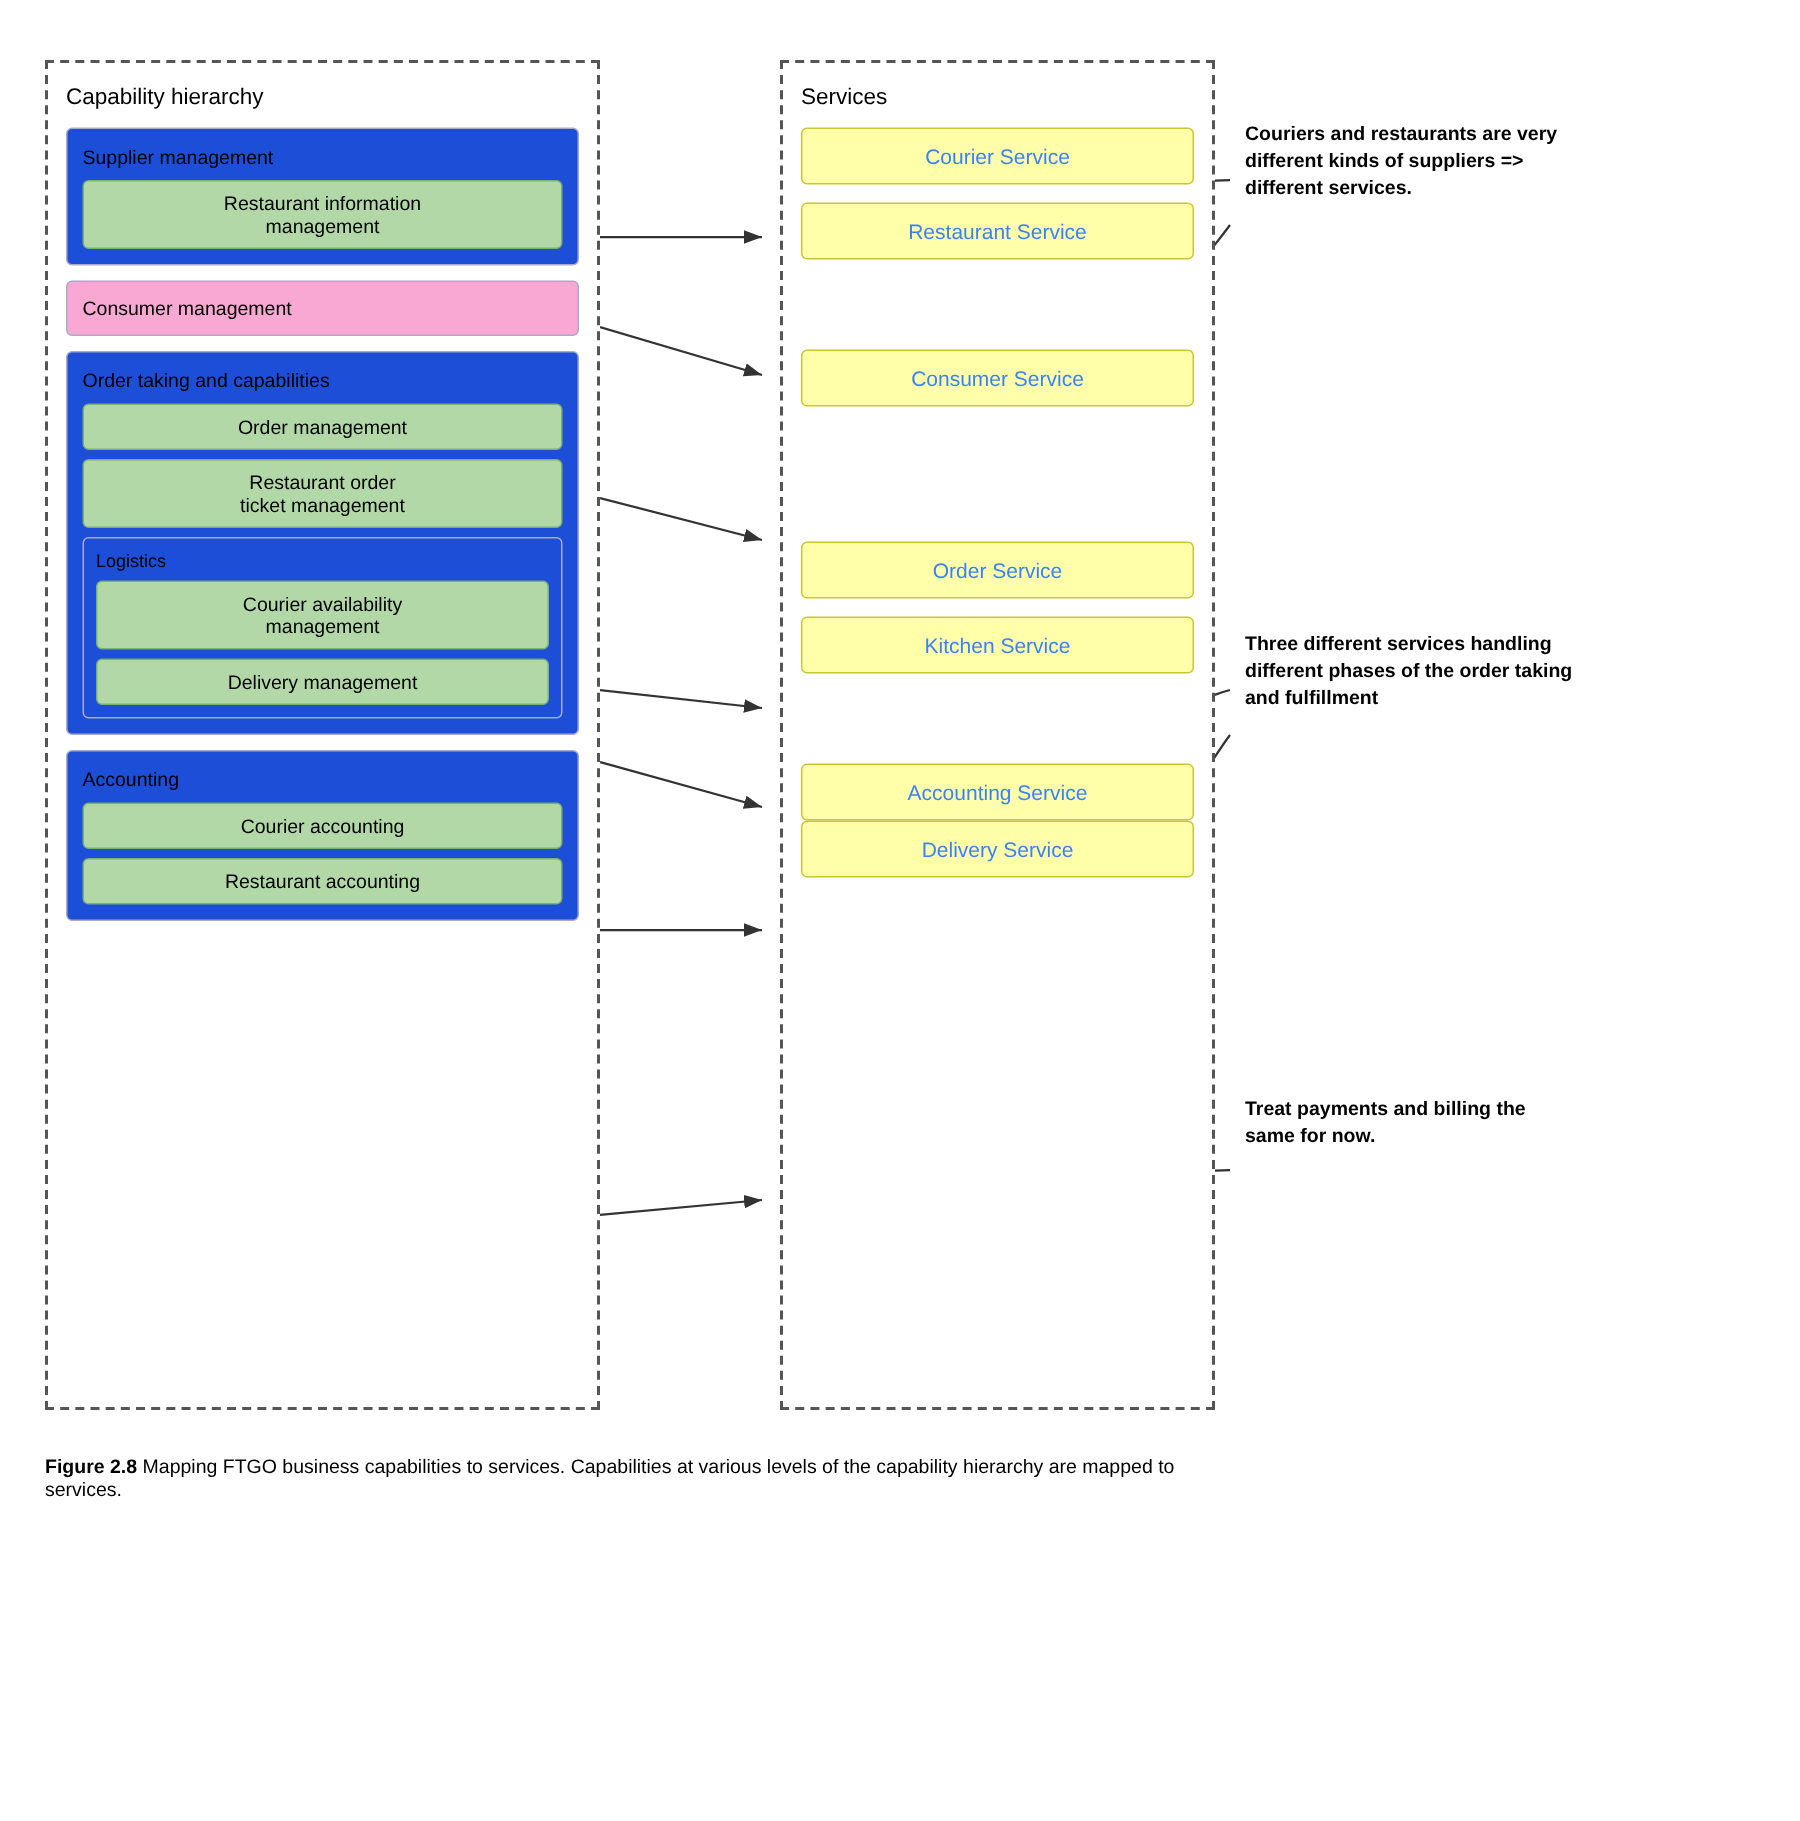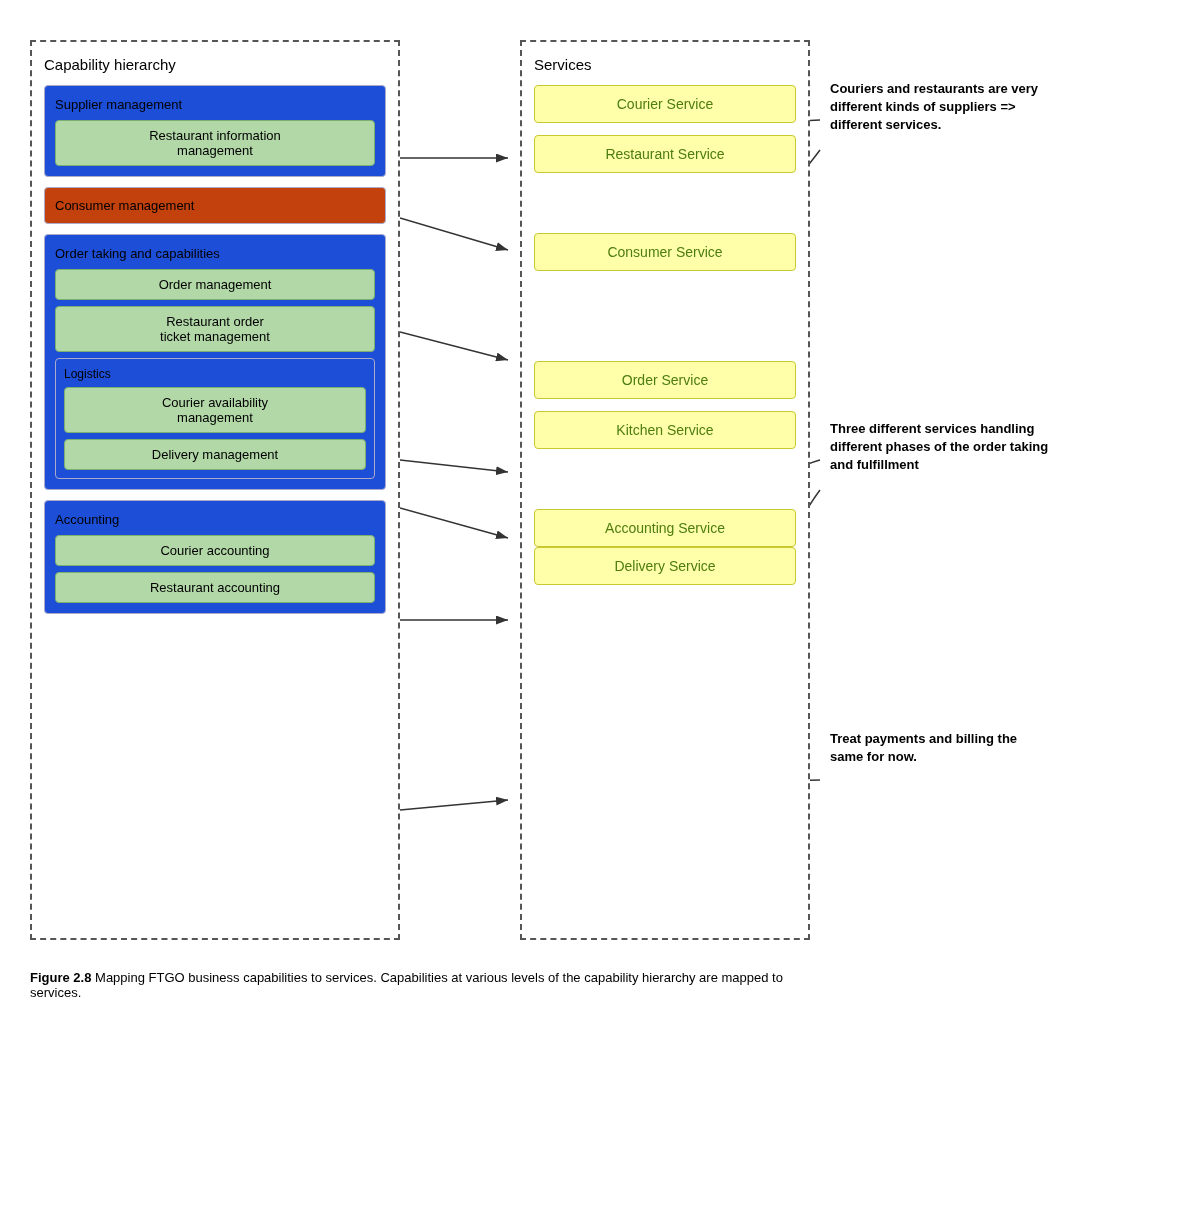--- a/index.html
+++ b/index.html
@@ -67,21 +67,21 @@
       text-align: center;
       font-size: 13px;
       color: #000;
       position: relative;
     }
 
     .cap-item:last-child { margin-bottom: 0; }
 
     
     .cap-single {
-      background: #c2410c;
+      background: #f9a8d4;
       border: 1px solid #aac;
       border-radius: 4px;
       padding: 10px;
       margin-bottom: 10px;
       font-size: 13px;
       color: #000;
     }
 
     
     .cap-subgroup {
@@ -123,21 +123,21 @@
     }
 
     
     .service-item {
       background: #ffffaa;
       border: 1px solid #c8c830;
       border-radius: 4px;
       padding: 10px 14px;
       text-align: center;
       font-size: 14px;
-      color: #4d7c0f;
+      color: #3b82f6;
       margin-bottom: 0;
       white-space: nowrap;
     }
 
     .annotation-text {
       font-size: 13px;
       font-weight: bold;
       color: #000;
       line-height: 1.4;
     }

